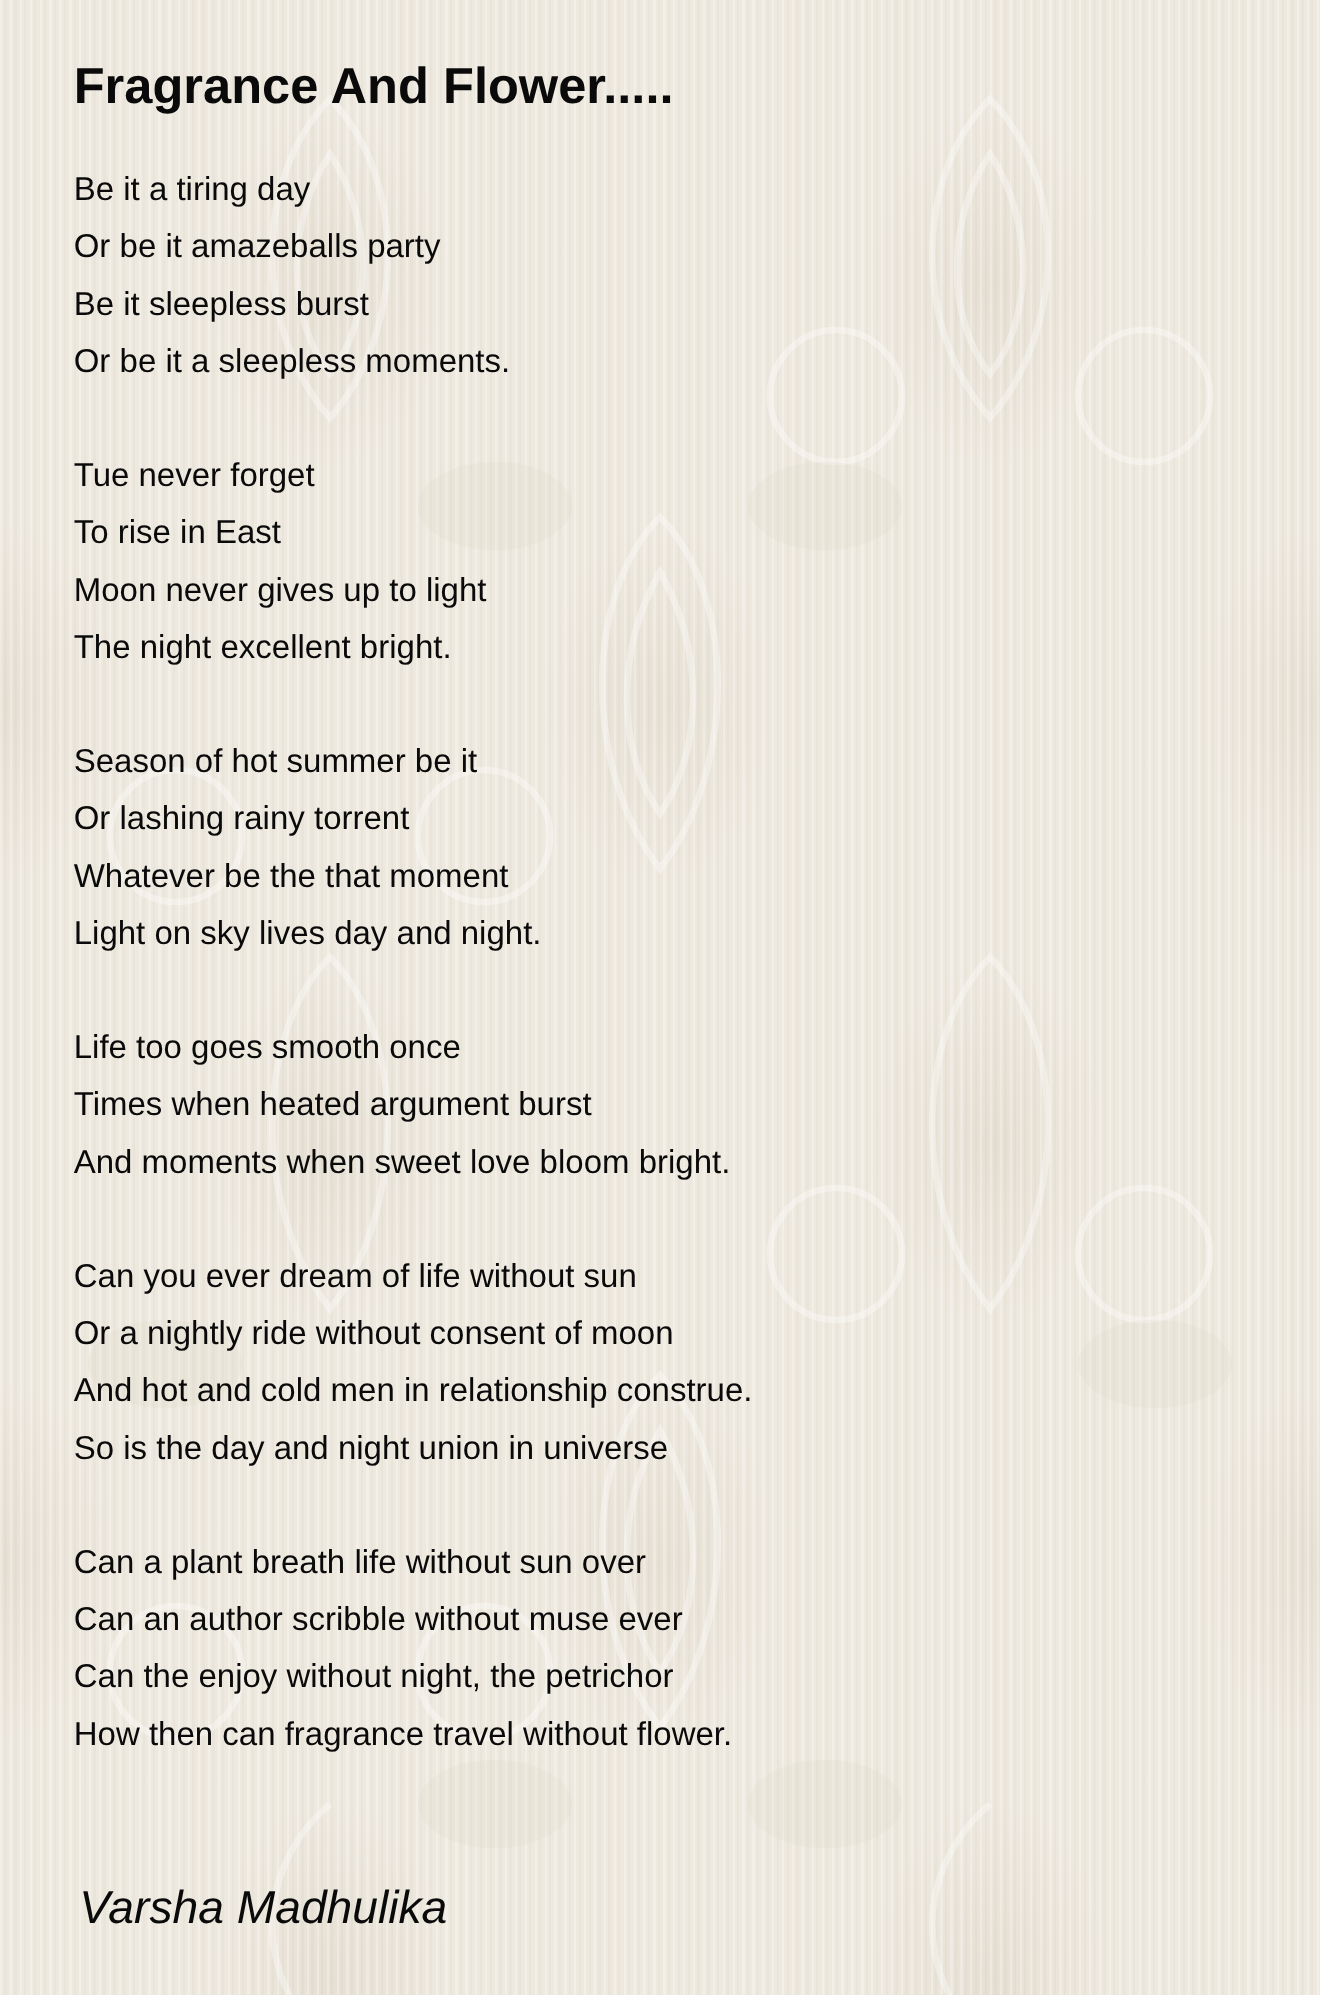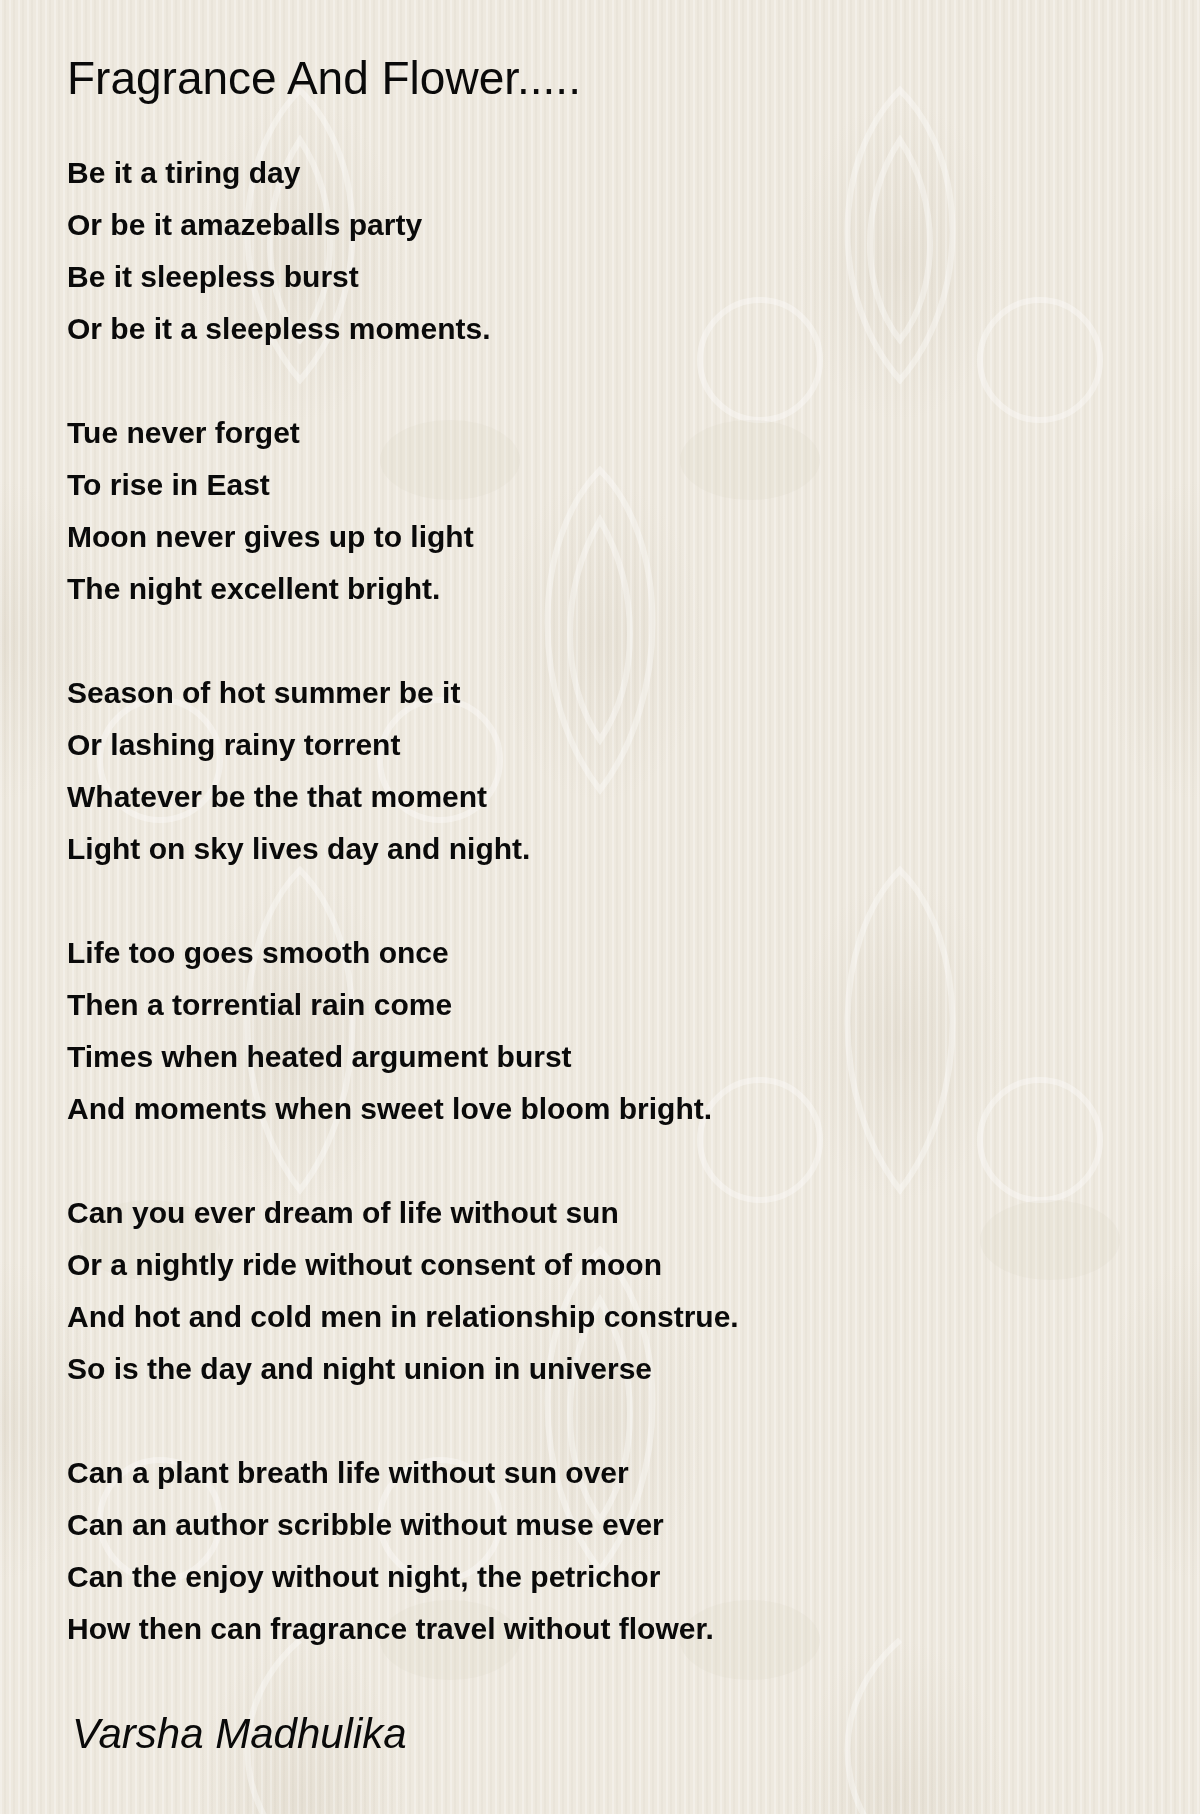--- a/index.html
+++ b/index.html
@@ -38,31 +38,31 @@
       inset: 0;
       pointer-events: none;
     }
     .title {
       position: absolute;
       left: 67px;
       top: 51px;
       margin: 0;
       font-size: 46px;
       line-height: 54px;
-      font-weight: normal;
+      font-weight: bold;
       white-space: nowrap;
     }
     .poem {
       position: absolute;
       left: 67px;
       top: 147px;
       margin: 0;
       font-size: 30px;
       line-height: 52px;
-      font-weight: bold;
+      font-weight: normal;
     }
     .stanza {
       margin: 0 0 52px 0;
     }
     .stanza:last-child {
       margin-bottom: 0;
     }
     .line {
       display: block;
       white-space: nowrap;
@@ -132,21 +132,20 @@
     <span class="line">The night excellent bright.</span>
   </div>
   <div class="stanza">
     <span class="line">Season of hot summer be it</span>
     <span class="line">Or lashing rainy torrent</span>
     <span class="line">Whatever be the that moment</span>
     <span class="line">Light on sky lives day and night.</span>
   </div>
   <div class="stanza">
     <span class="line">Life too goes smooth once</span>
-    <span class="line">Then a torrential rain come</span>
     <span class="line">Times when heated argument burst</span>
     <span class="line">And moments when sweet love bloom bright.</span>
   </div>
   <div class="stanza">
     <span class="line">Can you ever dream of life without sun</span>
     <span class="line">Or a nightly ride without consent of moon</span>
     <span class="line">And hot and cold men in relationship construe.</span>
     <span class="line">So is the day and night union in universe</span>
   </div>
   <div class="stanza">

